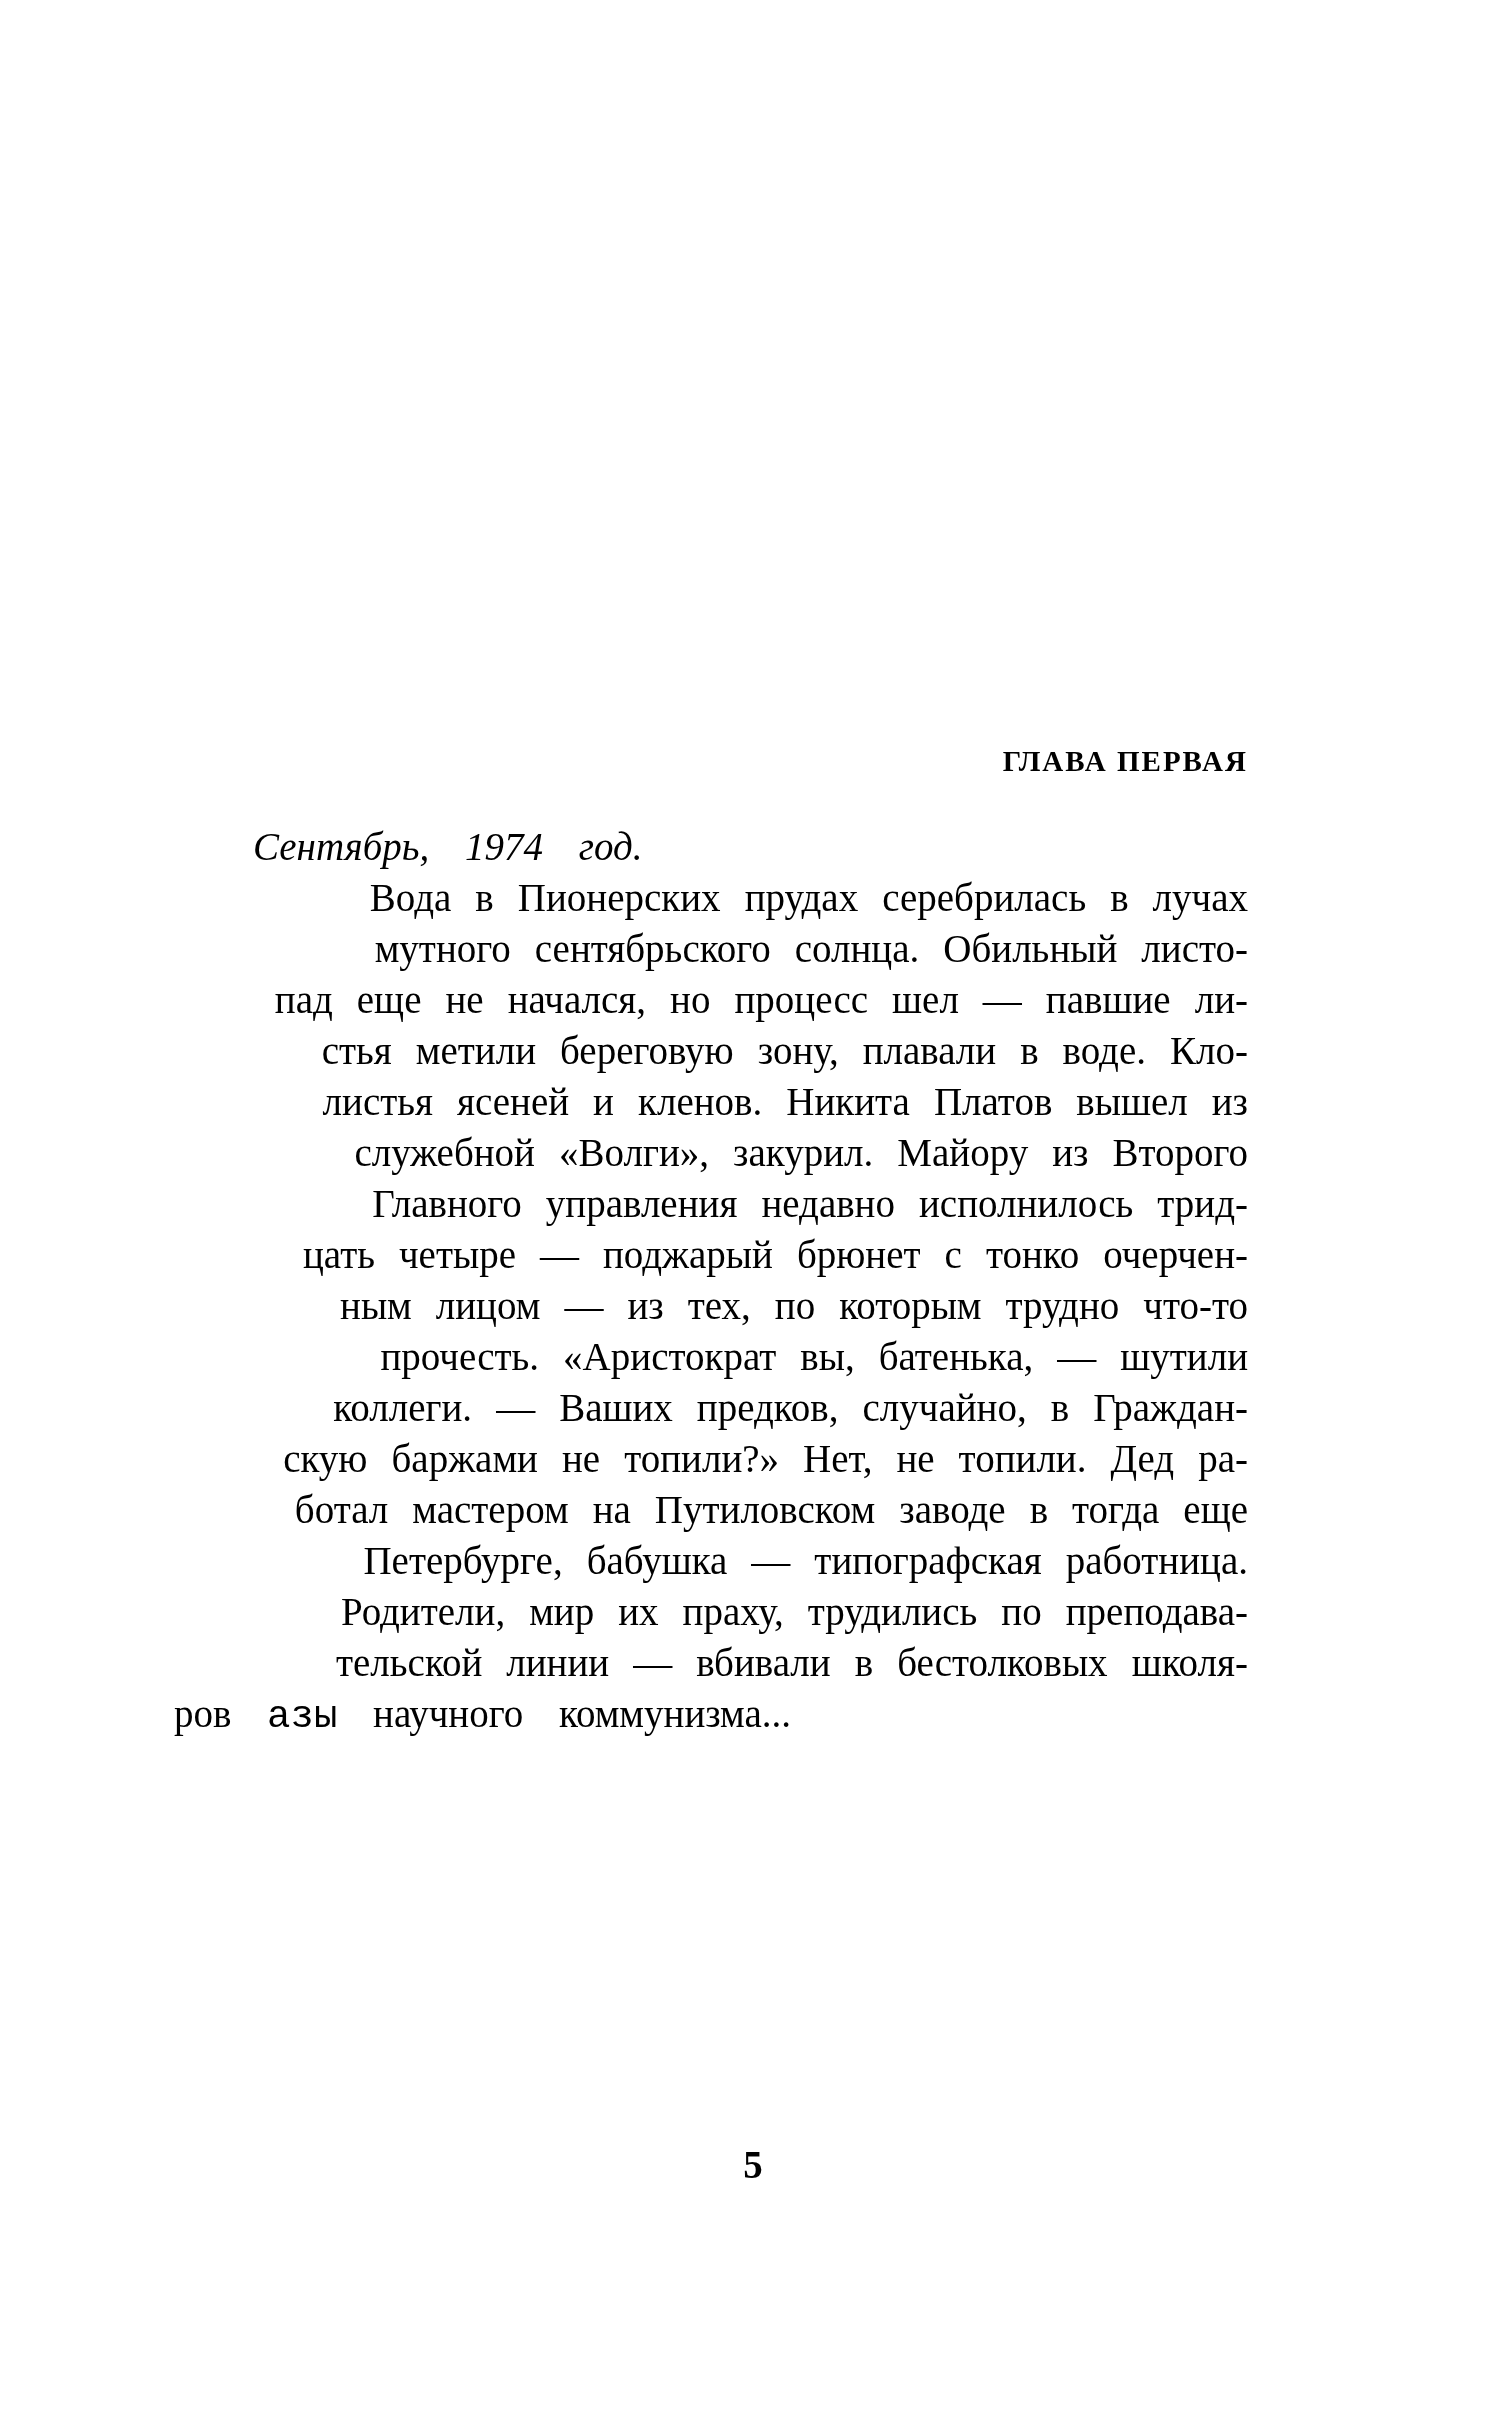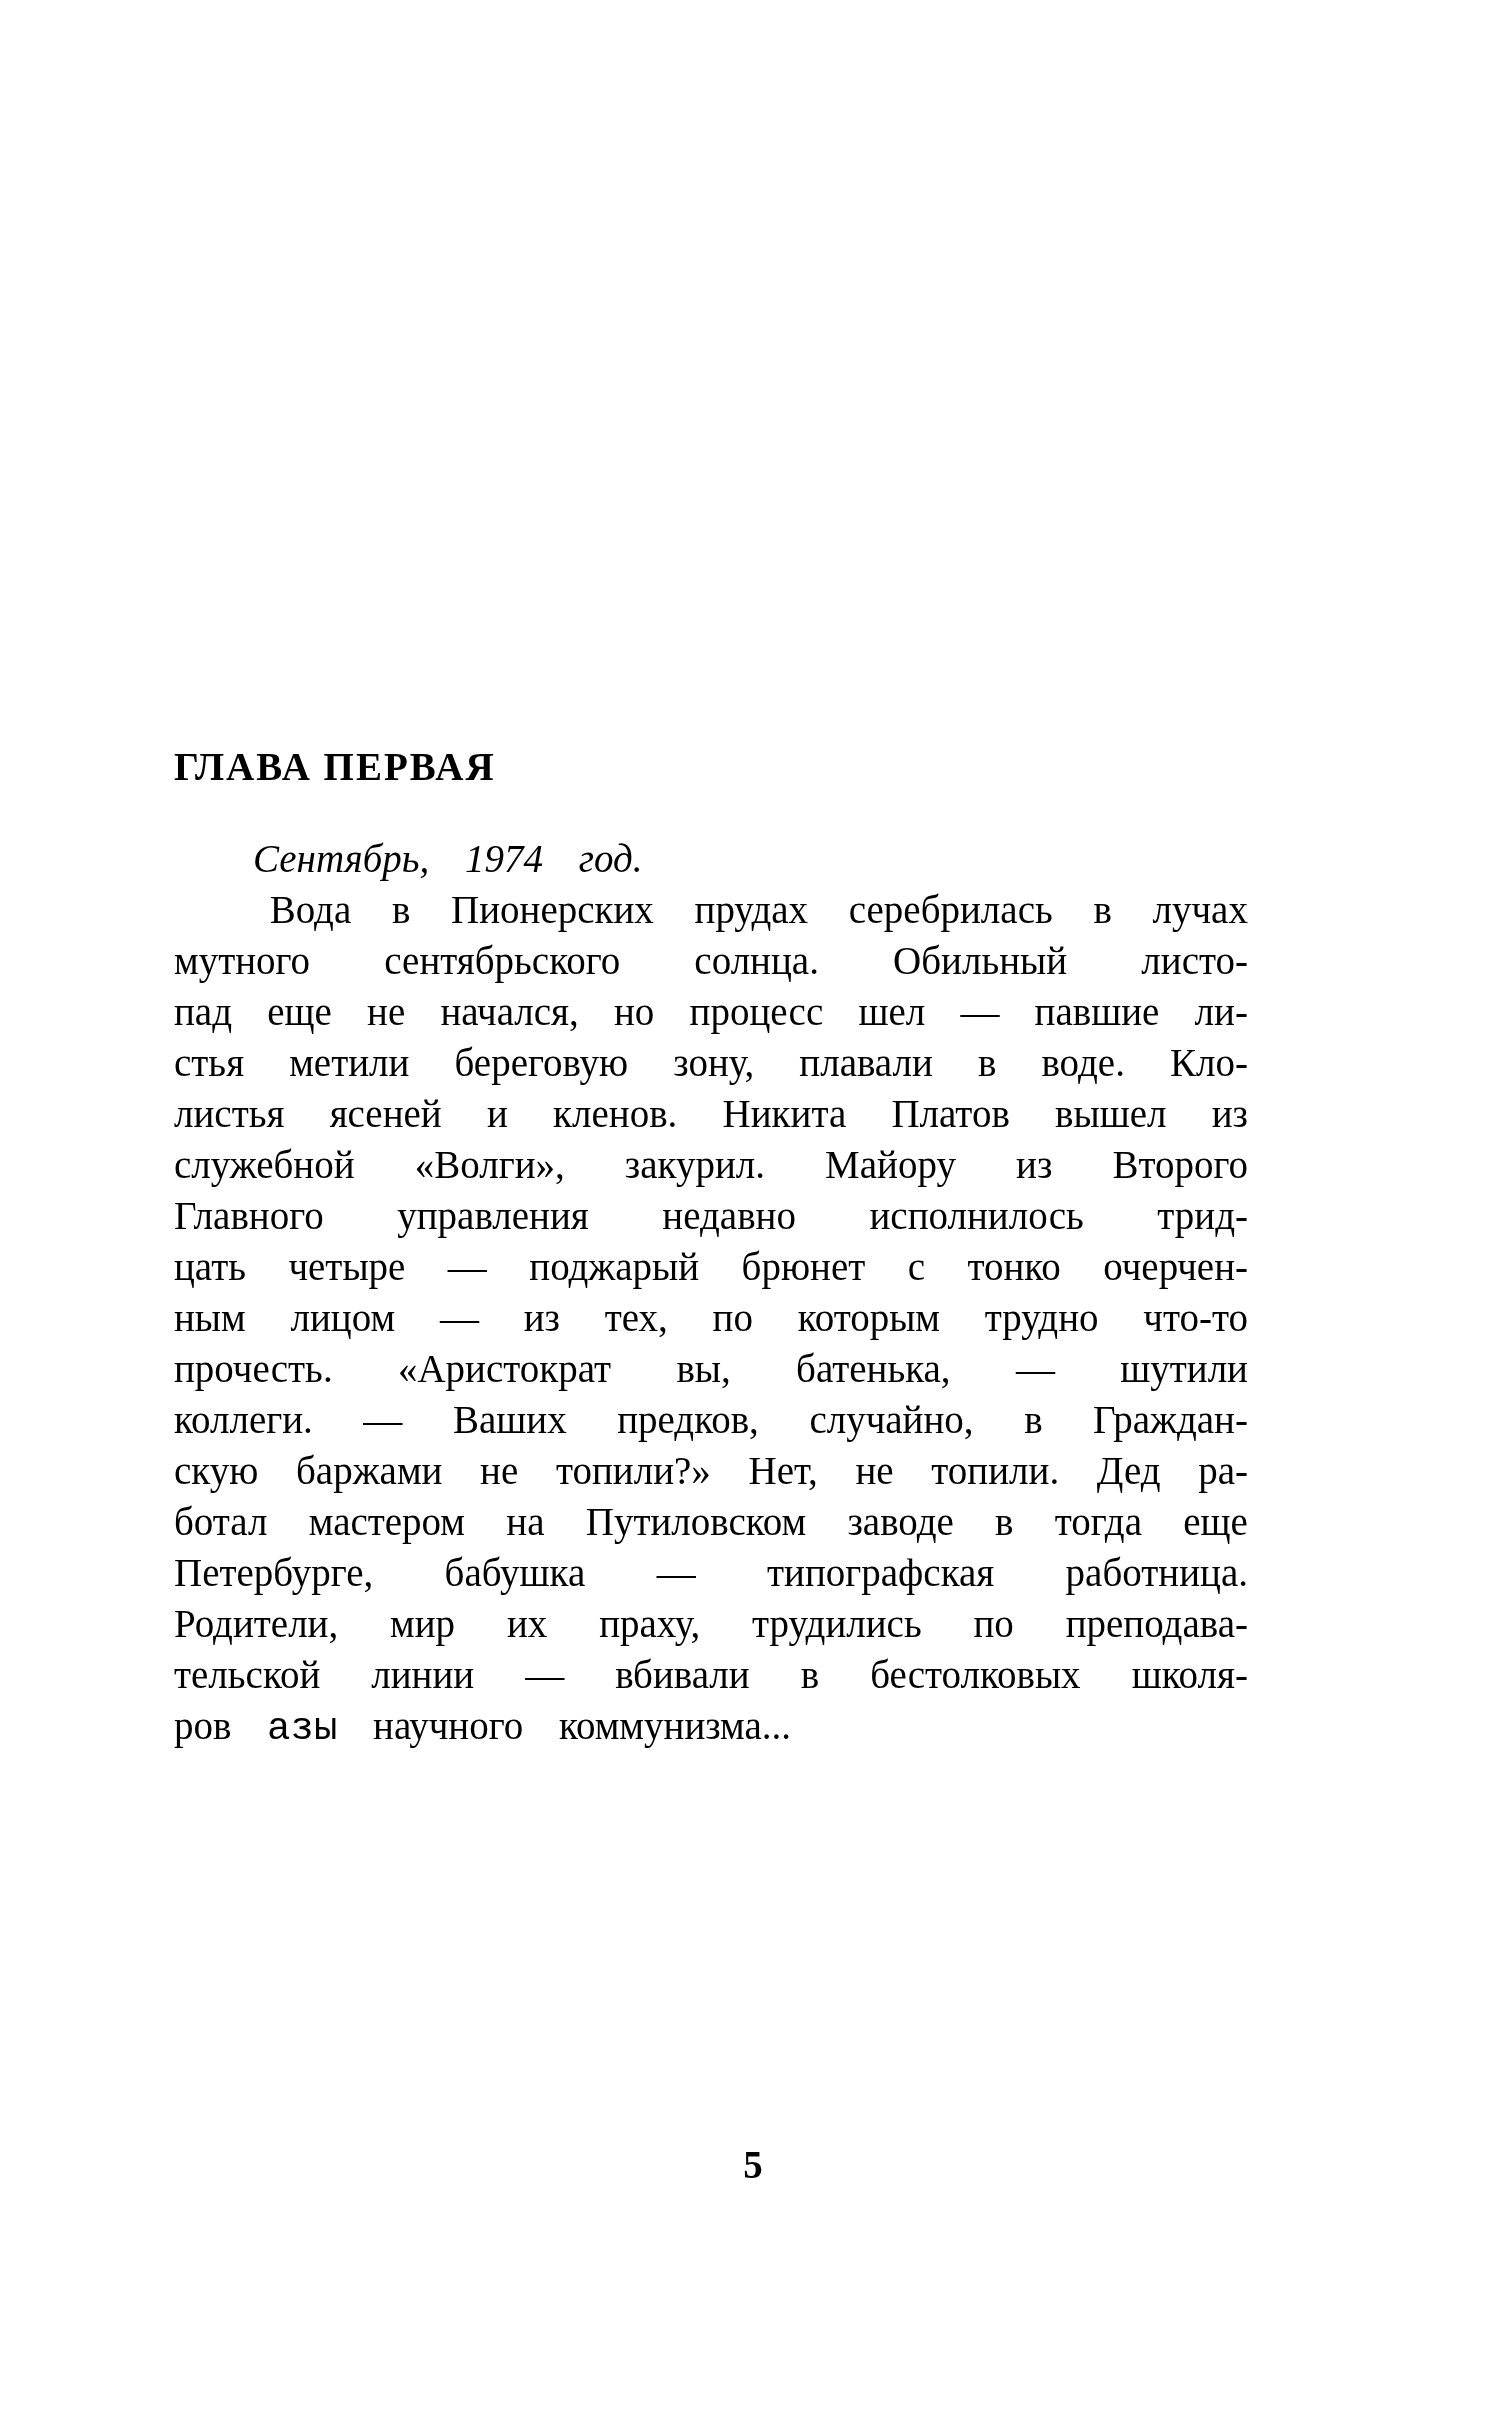--- a/index.html
+++ b/index.html
@@ -22,23 +22,23 @@
 
   
   .content {
     position: absolute;
     left: 174px;
     top: 745px;
     width: 1074px;
   }
 
   .chapter-title {
-    font-size: 39px;
+    font-size: 29px;
     font-weight: bold;
-    text-align: left;
+    text-align: right;
     letter-spacing: 2px;
     line-height: 1.15;
     margin: 0 0 43px 0;
     white-space: pre;
   }
 
   .body-block {
     font-size: 39px;
     line-height: 51px;
     text-align: justify;
@@ -56,21 +56,21 @@
     height: 51px;
     gap: 24px;
   }
   .ln.flush {
     text-align-last: left;
   }
 
   
   .ln {
     display: flex;
-    justify-content: space-between;
+    justify-content: flex-end;
     align-items: baseline;
     white-space: pre;
   }
   .ln.flush {
     justify-content: flex-start;
   }
   .ln > span.w {
     white-space: pre;
   }
   .ln.flush > span.w + span.w {

